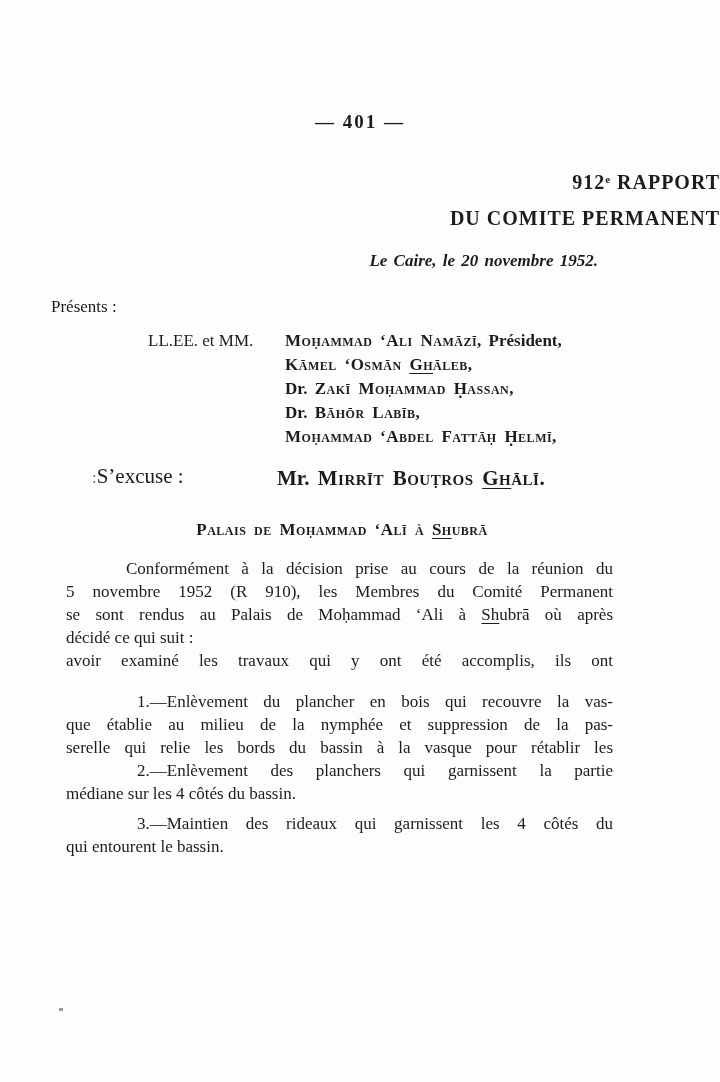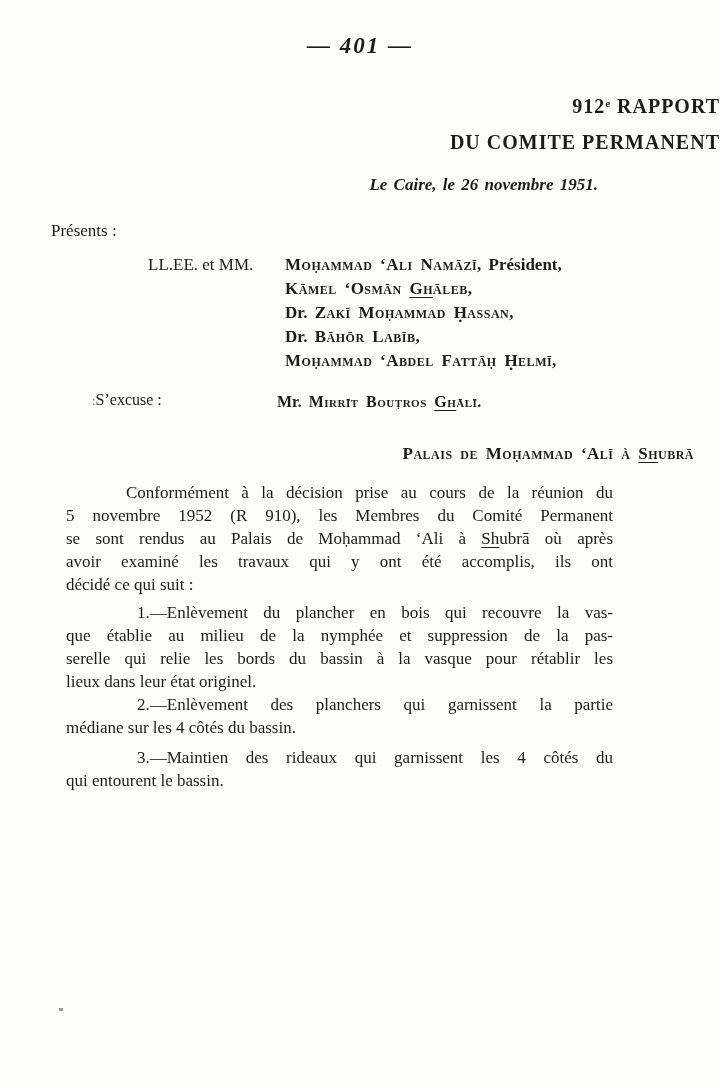--- a/index.html
+++ b/index.html
@@ -6,26 +6,25 @@
   .page{
     position:relative;
     width:720px;height:1082px;
     margin:0 auto;
     background:#fdfdfb;
     color:#1c1c1c;
     font-family:"Liberation Serif","DejaVu Serif",serif;
     overflow:hidden;
   }
   .pageno{
-    padding-top:38px;
+    padding-top:114px;
     text-align:center;
-    font-size:23px;font-weight:bold;
+    font-size:19px;font-weight:bold;
     letter-spacing:2px;
     line-height:16px;
-    font-style:italic;
   }
   .title,.subtitle{
     text-align:right;
     font-size:20px;font-weight:bold;
     letter-spacing:1px;
     line-height:22px;
   }
   .title{margin-top:38px;}
   .subtitle{margin-top:14px;}
   .sup{font-size:11px;vertical-align:6px;}
@@ -43,58 +42,58 @@
     font-size:17px;
     line-height:20px;
   }
   .names{position:relative;margin-top:12px;font-size:17px;}
   .names .prefix{position:absolute;left:148px;top:0;font-weight:normal;line-height:24px;}
   .name-lines{margin-left:285px;}
   .member{line-height:24px;font-weight:bold;word-spacing:3px;white-space:nowrap;}
   .sc{font-variant:small-caps;letter-spacing:0.5px;}
   .u{text-decoration:underline;text-underline-offset:3px;text-decoration-thickness:1px;}
   .art{color:#6f6f6f;font-size:0.8em;}
-  .excuse-row{position:relative;margin-top:17px;font-size:16px;line-height:20px;}
+  .excuse-row{position:relative;margin-top:17px;font-size:21px;line-height:20px;}
   .excuse-label{position:absolute;left:92px;}
   .excused{display:block;margin-left:277px;font-weight:bold;word-spacing:3px;}
   .heading{
     margin-top:30px;
-    text-align:right;
-    padding-right:26px;
+    text-align:center;
+    padding-right:36px;
     font-size:17px;font-weight:bold;
     word-spacing:3px;
     line-height:20px;
   }
   .para{
     margin-left:66px;
     width:547px;
     font-size:17px;
     line-height:23px;
   }
   .para .pline{text-align:justify;text-align-last:justify;}
   .para .pline.last{text-align-last:left;}
   .para.p-intro{margin-top:17px;}
   .para.p-intro .pline.first{text-indent:60px;}
   .para.item .pline.first{text-indent:71px;}
-  .para.i1{margin-top:5px;}
+  .para.i1{margin-top:18px;}
   .para.i2{margin-top:0px;}
   .para.i3{margin-top:7px;}
   .speck{position:absolute;left:59px;top:1008px;width:4px;height:3px;background:#9a9a9a;}
 </style>
 </head>
 <body>
 
 <div class="page">
 
   <div class="pageno">— 401 —</div>
 
   <div class="title"><span>912</span><span class="sup">e</span><span> RAPPORT</span></div>
   <div class="subtitle">DU COMITE PERMANENT</div>
 
-  <div class="dateline">Le Caire, le 26 novembre 1951.</div>
+  <div class="dateline">Le Caire, le 20 novembre 1952.</div>
 
   <div class="presents">Présents :</div>
 
   <div class="names">
     <span class="prefix">LL.EE. et MM.</span>
     <div class="name-lines">
       <div class="member"><span class="sc">Moḥammad ‘Ali  Namāzī</span><span>, Président,</span></div>
       <div class="member"><span class="sc">Kāmel ‘Osmān </span><span class="sc u">Gh</span><span class="sc">āleb,</span></div>
       <div class="member"><span>Dr. </span><span class="sc">Zakī Moḥammad Ḥassan,</span></div>
       <div class="member"><span>Dr. </span><span class="sc">Bāhōr Labīb,</span></div>
@@ -106,28 +105,27 @@
     <span class="excuse-label"><span class="art">:</span><span>S’excuse :</span></span>
     <span class="excused member"><span>Mr. </span><span class="sc">Mirrīt Bouṭros </span><span class="sc u">Gh</span><span class="sc">ālī.</span></span>
   </div>
 
   <div class="heading"><span class="sc">Palais de Moḥammad ‘Alī à </span><span class="sc u">Sh</span><span class="sc">ubrā</span></div>
 
   <div class="para p-intro">
       <div class="pline first"><span>Conformément à la décision prise au cours de la réunion du</span></div>
       <div class="pline"><span>5 novembre 1952 (R 910), les Membres du Comité Permanent</span></div>
       <div class="pline"><span>se sont rendus au Palais de Moḥammad ‘Ali à </span><span class="u">Sh</span><span>ubrā où après</span></div>
+      <div class="pline last"><span>décidé ce qui suit :</span></div>
       <div class="pline"><span>avoir examiné les travaux qui y ont été accomplis, ils ont</span></div>
-      <div class="pline last"><span>décidé ce qui suit :</span></div>
     </div>
   <div class="para item i1">
       <div class="pline first"><span>1.—Enlèvement du plancher en bois qui recouvre la vas-</span></div>
       <div class="pline"><span>que établie au milieu de la nymphée et suppression de la pas-</span></div>
       <div class="pline"><span>serelle qui relie les bords du bassin à la vasque pour rétablir les</span></div>
-      <div class="pline last"><span>lieux dans leur état originel.</span></div>
     </div>
   <div class="para item i2">
       <div class="pline first"><span>2.—Enlèvement des planchers qui garnissent la partie</span></div>
       <div class="pline last"><span>médiane sur les 4 côtés du bassin.</span></div>
     </div>
   <div class="para item i3">
       <div class="pline first"><span>3.—Maintien des rideaux qui garnissent les 4 côtés du</span></div>
       <div class="pline last"><span>qui entourent le bassin.</span></div>
     </div>
 

